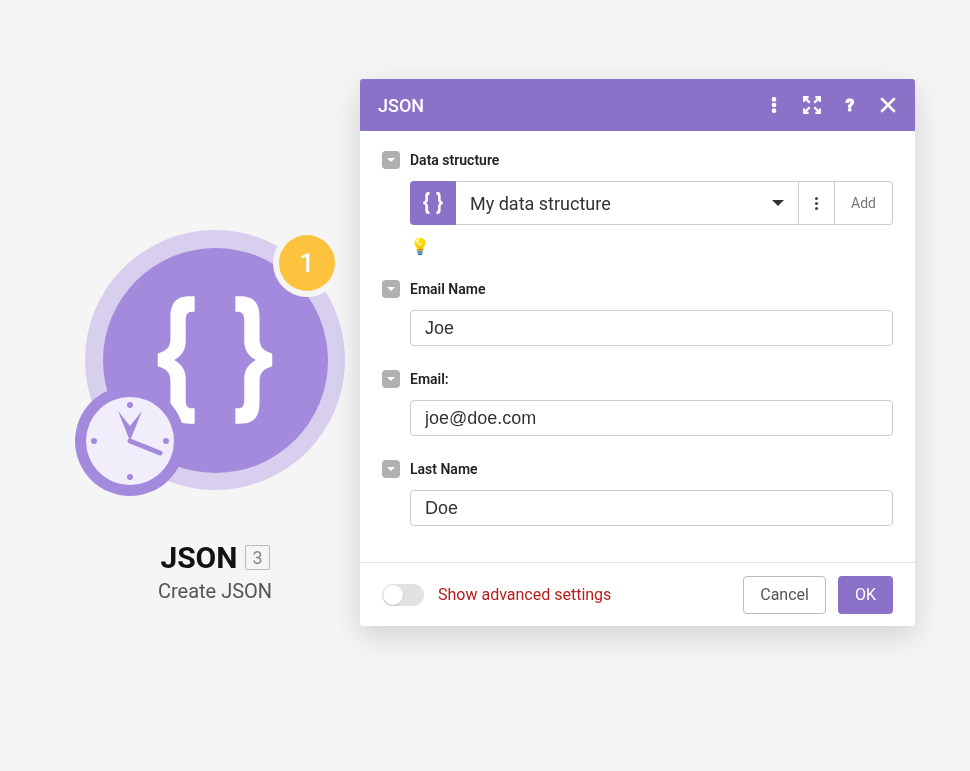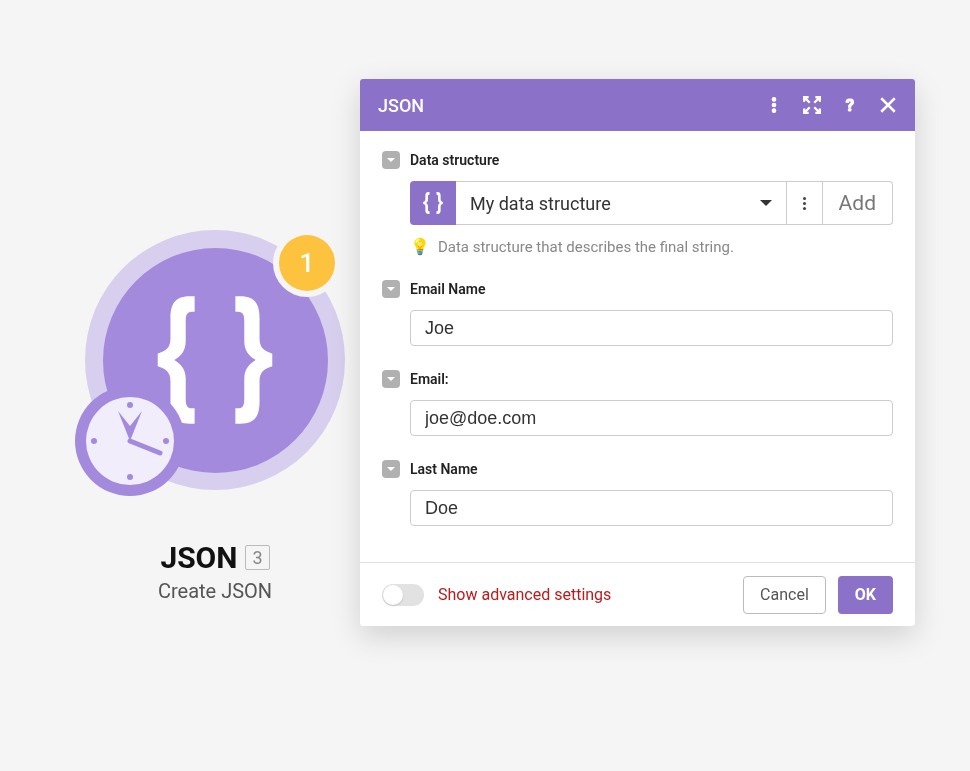--- a/index.html
+++ b/index.html
@@ -201,21 +201,21 @@
     .ds-more-dots span {
       width: 3px; height: 3px; background: #444; border-radius: 50%;
     }
     .ds-add {
       border: 1px solid #ccc;
       border-left: none;
       border-radius: 0 4px 4px 0;
       padding: 0 16px;
       display: flex;
       align-items: center;
-      font-size: 21px;
+      font-size: 14px;
       color: #777;
       cursor: pointer;
     }
     .helper-row {
       margin-left: 28px;
       margin-top: 12px;
       display: flex;
       align-items: center;
       gap: 8px;
       color: #888;
@@ -284,21 +284,21 @@
     }
     .btn-cancel {
       background: #fff;
       border-color: #bbb;
       color: #555;
       margin-right: 12px;
     }
     .btn-ok {
       background: #8c71c8;
       color: #fff;
-      font-weight: 700;
+      font-weight: 400;
       text-align: center;
     }
   </style>
 </head>
 <body>
 
 <div class="module-node">
   <div class="node-circle-outer">
     <div class="node-circle-inner">
       <svg class="braces-svg" viewBox="0 0 100 110">
@@ -375,21 +375,20 @@
           <div class="ds-more-dots">
             <span></span>
               <span></span>
               <span></span>
           </div>
         </div>
         <div class="ds-add">Add</div>
       </div>
       <div class="helper-row">
         <span class="bulb-icon">💡</span>
-        <span>Data structure that describes the final string.</span>
       </div>
     </div>
 
     <div class="field-group">
       <div class="field-label-row">
         <div class="collapse-toggle">
           <svg viewBox="0 0 10 10">
               <path d="M1 3 L5 7 L9 3 Z"></path>
             </svg>
         </div>

